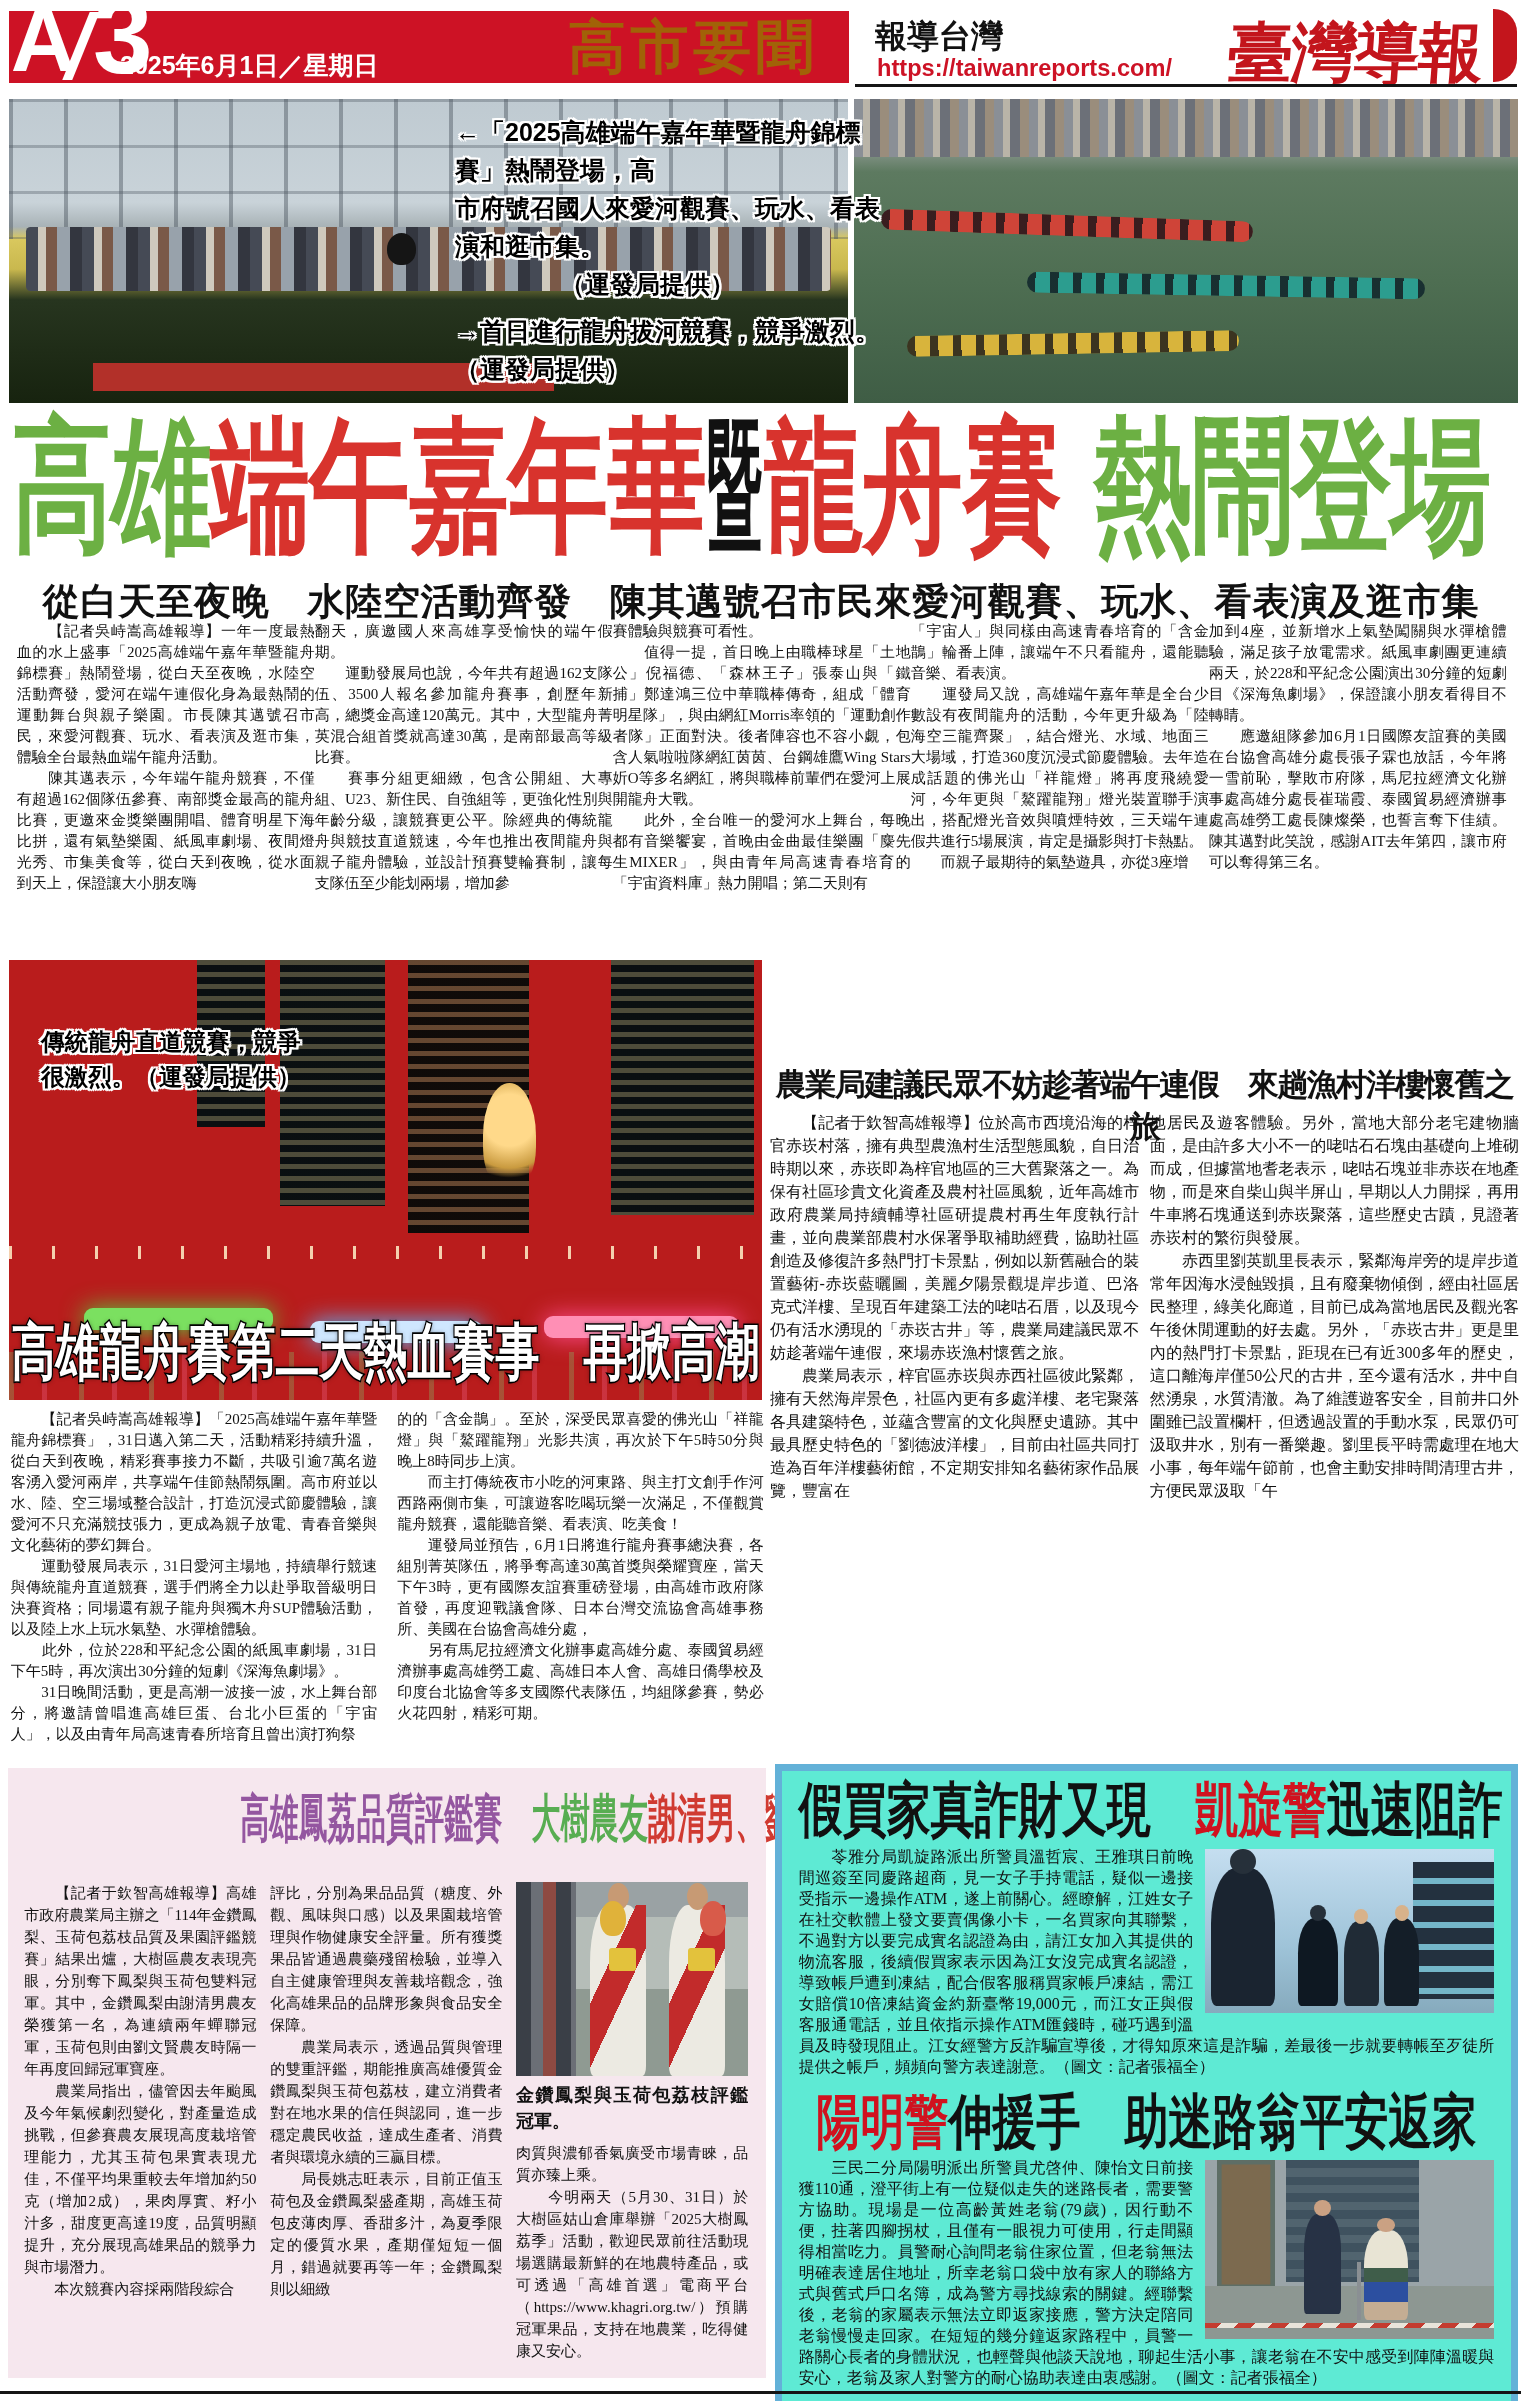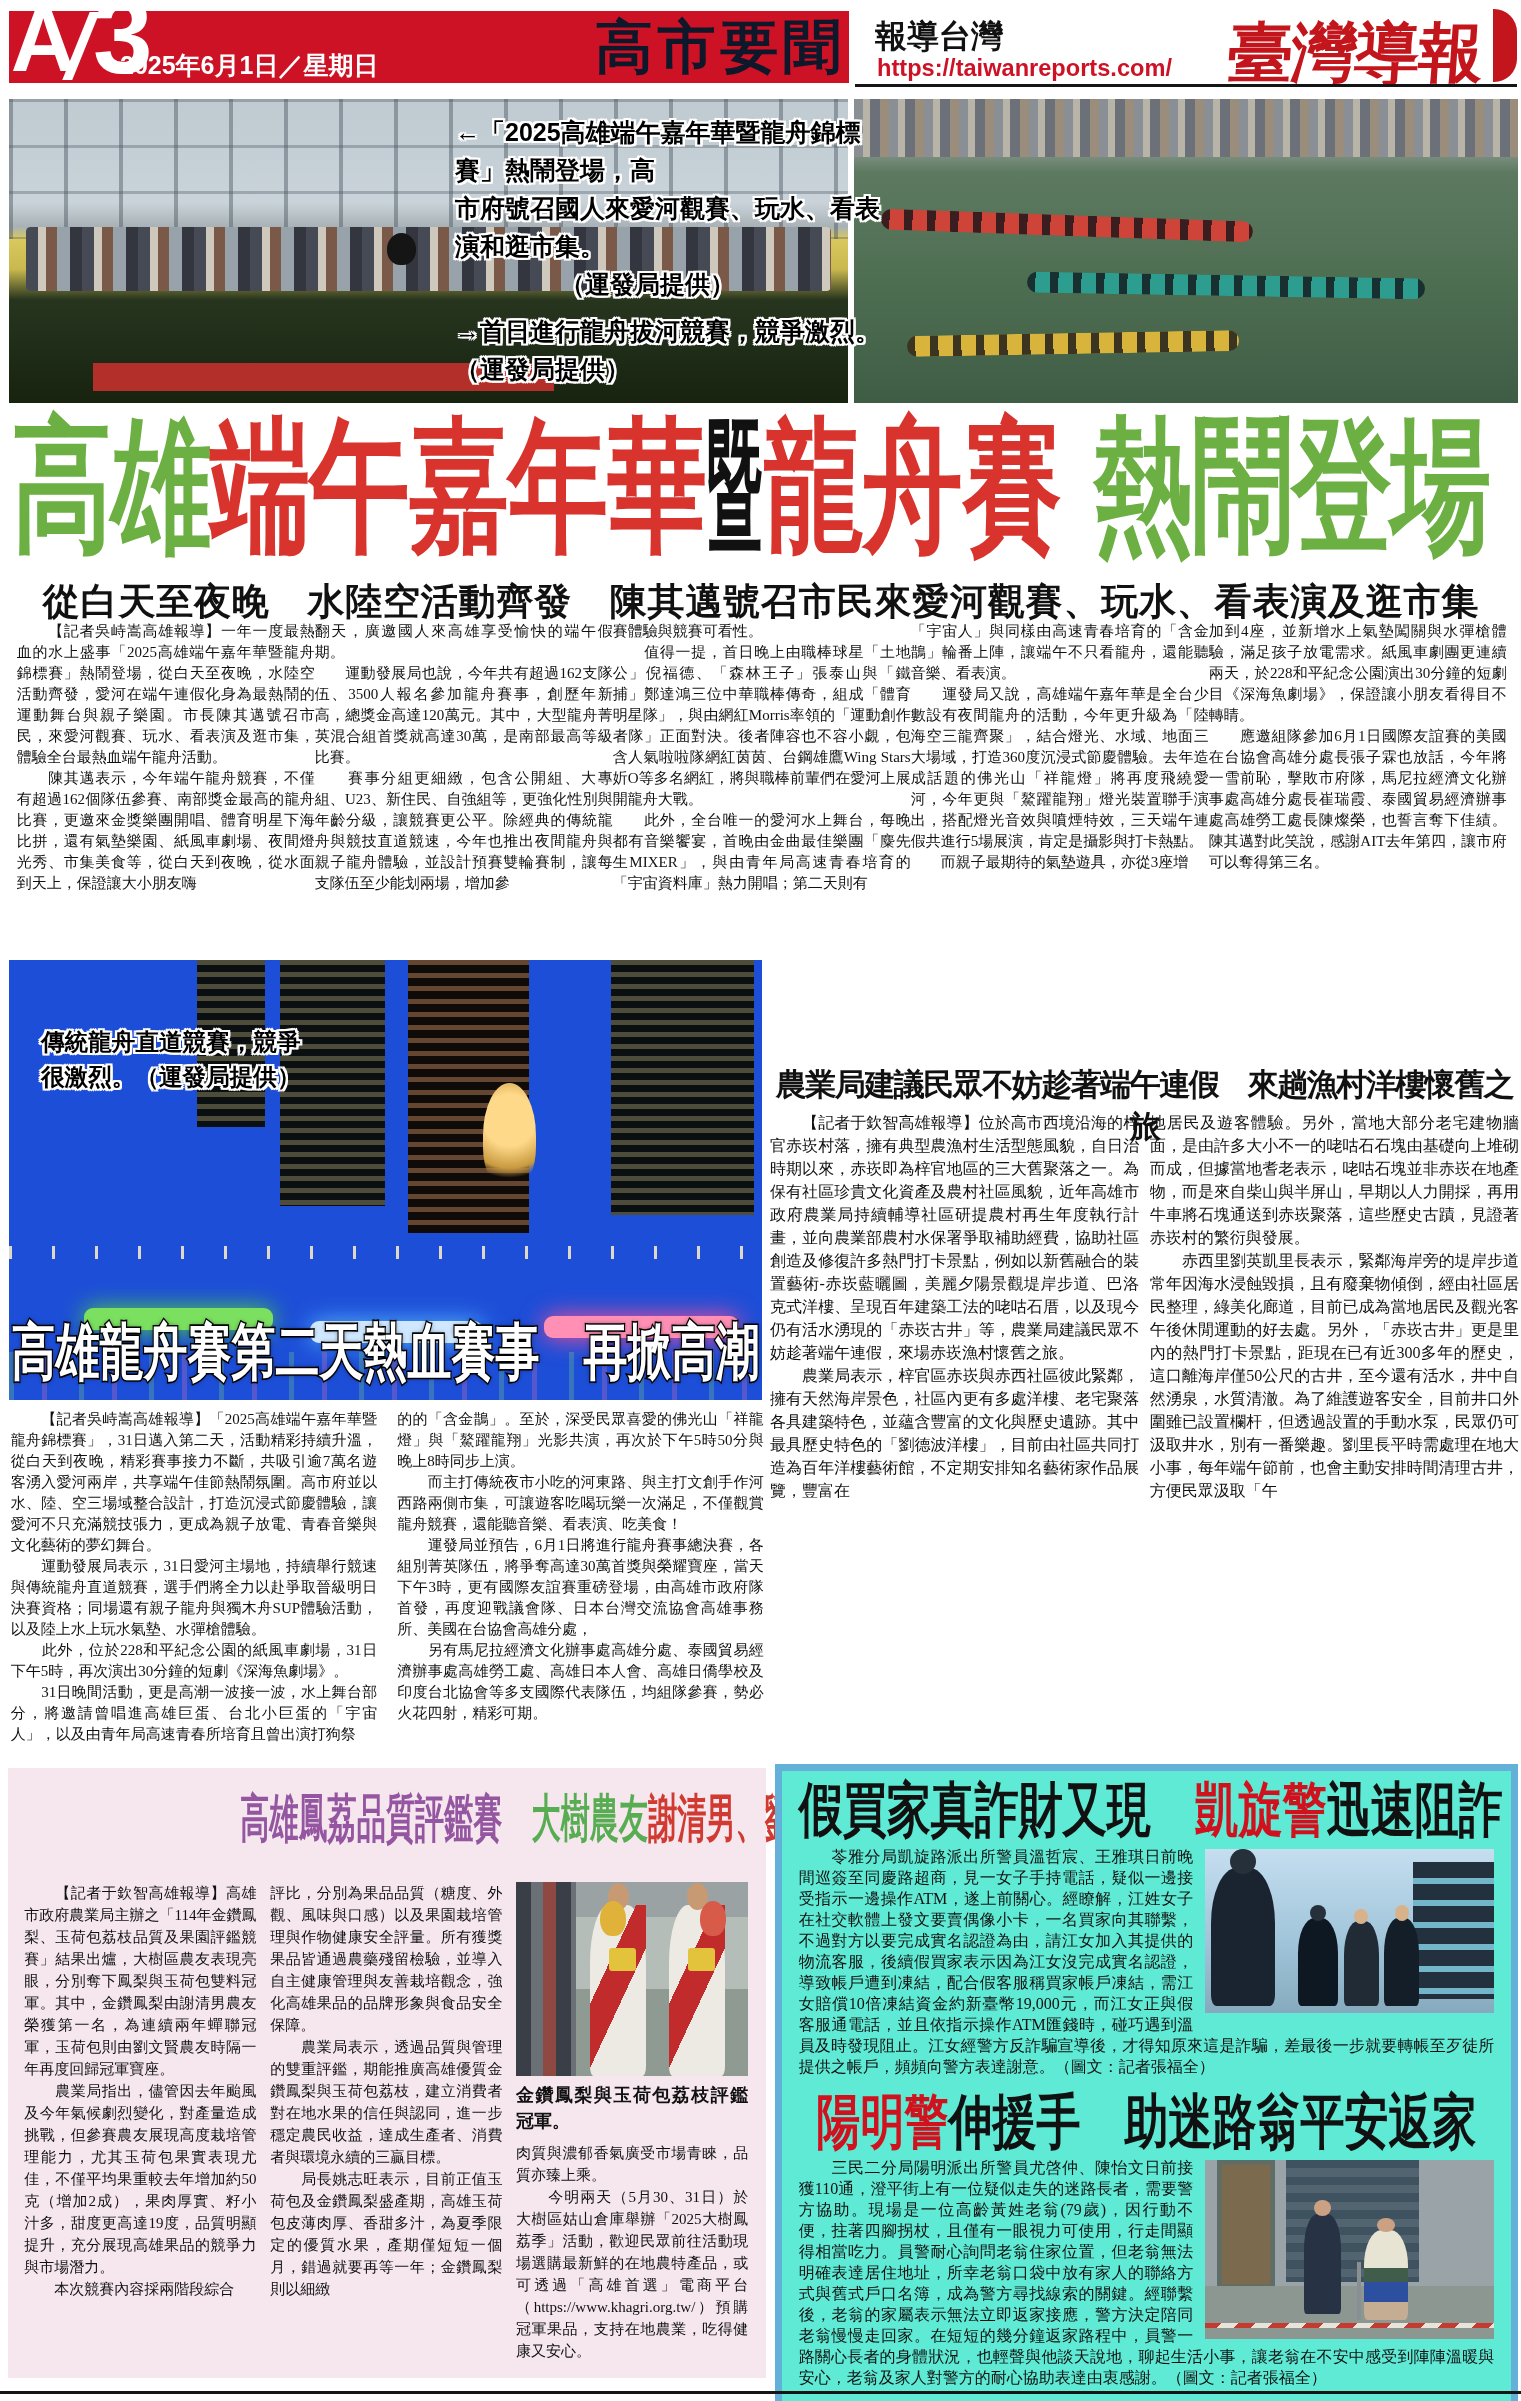--- a/index.html
+++ b/index.html
@@ -10,21 +10,21 @@
   .serif{font-family:"Liberation Serif",serif;}
   .prewrap{white-space:pre-line;}
   .just{text-align:justify;text-justify:inter-ideograph;}
 
   
   #mast-band{left:9px;top:10.7px;width:840px;height:72px;background:#cd1225;}
   #page-letter{left:10.7px;top:1.5px;font-size:90px;font-weight:800;color:#fff;line-height:76px;}
   #mast-diag{left:76px;top:12px;width:10px;height:68px;background:#fff;transform:skewX(-22deg);}
   #page-number{left:93px;top:-9px;font-size:107px;font-weight:800;color:#fff;line-height:91px;}
   #mast-date{left:120px;top:49px;font-size:25px;font-weight:700;color:#fff;}
-  #mast-section{left:595px;top:9px;font-size:58px;font-weight:900;color:#0f172a;letter-spacing:4.6px;}
+  #mast-section{left:568px;top:9px;font-size:58px;font-weight:900;color:#a16207;letter-spacing:4.6px;}
   #mast-slogan{left:875px;top:15px;font-size:32px;font-weight:800;color:#111;}
   #mast-url{left:877px;top:55px;font-size:23.6px;font-weight:700;color:#cd1225;}
   #mast-brand{right:40px;top:9px;font-size:65px;font-weight:700;color:#c3151c;
               font-family:"DejaVu Serif",serif;transform:skewX(-4deg);letter-spacing:-1.5px;}
   #mast-bracket{right:4.6px;top:9px;width:24px;height:73px;background:#c3151c;border-radius:0 23px 23px 0;}
   #mast-rule{left:855px;top:84px;width:662px;height:3px;background:#151515;}
 
   
   #photo-stage{left:9px;top:99px;width:839px;height:304px;
     background:linear-gradient(180deg,#bfcad1 0%,#c9d3d9 34%,#a8b2b6 42%,#d9c85e 46%,#c9b84e 56%,#27351f 66%,#17230f 100%);}
@@ -58,21 +58,21 @@
   .hl-g{color:#6cb043}.hl-r{color:#d8332d}.hl-k{color:#111}
   .hl-narrow{display:inline-block;transform:scaleX(.55);margin:0 -21px;}
   .hl-space{margin-left:32px;}
   #lead-subhead{left:0;top:577px;width:1522px;text-align:center;font-size:37px;font-weight:800;letter-spacing:0.8px;}
 
   
   #lead-body{left:16.7px;top:621px;width:1490px;height:313px;display:flex;}
   #lead-body .col{flex:1;font-size:15px;line-height:21px;overflow:hidden;}
 
   
-  #river-photo{left:9px;top:960px;width:753px;height:440px;background:#1d4ed8;}
+  #river-photo{left:9px;top:960px;width:753px;height:440px;background:#b91c1c;}
   .bldg{position:absolute;top:0;background:repeating-linear-gradient(180deg,rgba(222,192,122,.30) 0 4.6px,rgba(10,14,16,.92) 4.6px 12px),#101a1e;}
   .bldg.g1{left:36%;width:14%;height:56%;}
   .bldg.g2{left:53%;width:16%;height:62%;background:repeating-linear-gradient(180deg,rgba(240,170,110,.35) 0 5.3px,rgba(14,10,8,.9) 5.3px 13px),#1a1210;}
   .bldg.g3{right:1%;width:19%;height:58%;}
   .bldg.g4{left:25%;width:9%;height:38%;}
   .statue{left:63%;top:28%;width:7%;height:24%;border-radius:50% 50% 40% 40%;
     background:radial-gradient(circle at 50% 35%,#ffd98a 0 35%,#c99a3f 65%,rgba(0,0,0,0) 78%);}
   .shore-lights{left:0;bottom:32%;width:100%;height:3%;
     background:repeating-linear-gradient(90deg,rgba(255,240,200,.85) 0 3px,transparent 3px 43px);}
   .nboat{position:absolute;height:5%;border-radius:9px;}

